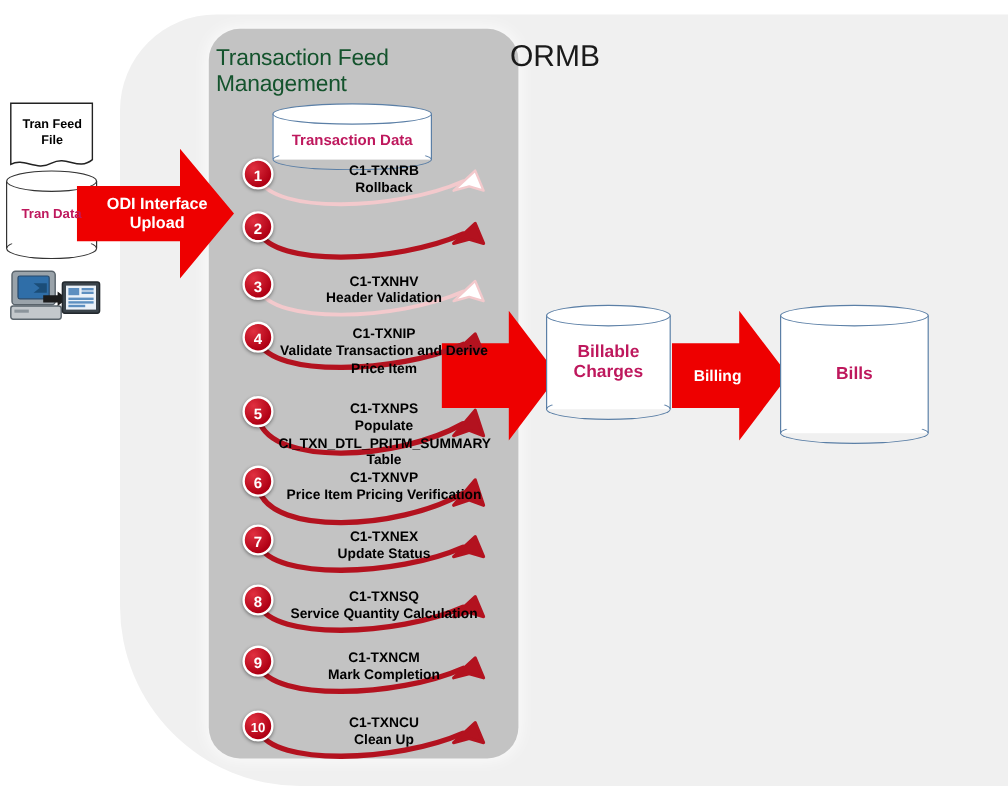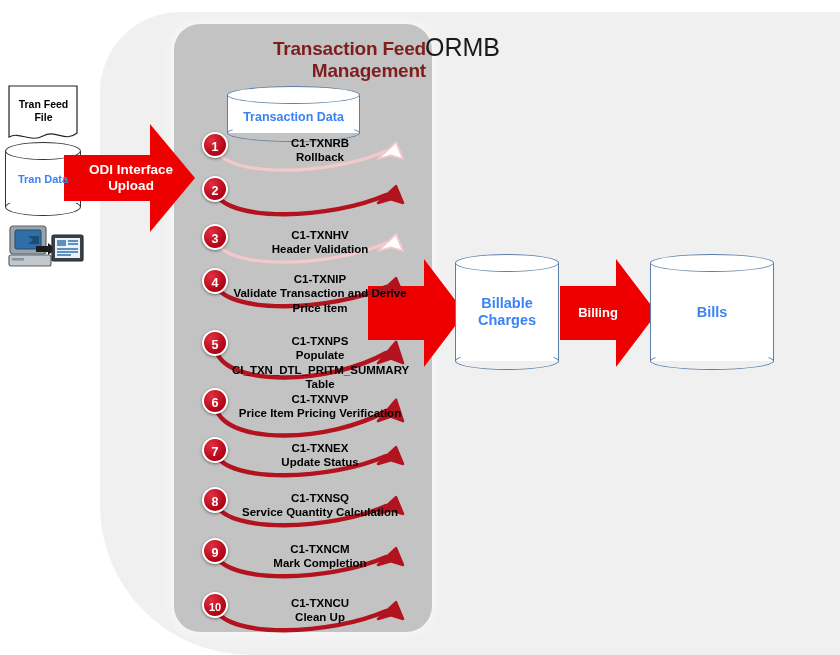--- a/index.html
+++ b/index.html
@@ -33,23 +33,23 @@
     width: 258px;
     height: 608px;
     background: #c3c3c3;
     border-radius: 26px;
     box-shadow: 0 0 14px rgba(255,255,255,0.85);
   }
 
   
   .ttl {
     position: absolute;
-    text-align: right;
-    font-weight: bold;
-    color: #7f1d1d;
+    text-align: left;
+    font-weight: normal;
+    color: #14532d;
     line-height: 1.18;
   }
 
   #tfm-title {
     left: 180px;
     top: 38px;
     width: 246px;
     font-size: 19px;
     letter-spacing: -0.2px;
   }
@@ -87,29 +87,29 @@
     background: #ffffff;
   }
   .cyl .top { top: 0; }
   .cyl .bot { bottom: 0; background: transparent; border-top-color: transparent; }
   .cyl .lbl {
     position: absolute;
     left: 0; right: 0; top: 50%;
     transform: translateY(-50%);
     text-align: center;
     font-weight: bold;
-    color: #3b82f6;
+    color: #be185d;
     line-height: 1.15;
     z-index: 3;
   }
 
   #txn-data-cyl { left: 227px; top: 86px; width: 133px; height: 56px; }
   #txn-data-cyl .lbl { font-size: 12.5px; margin-top: 3px; }
 
-  #billable-cyl { left: 455px; top: 254px; width: 104px; height: 116px; border-radius: 30px; }
+  #billable-cyl { left: 455px; top: 254px; width: 104px; height: 96px; border-radius: 30px; }
   #billable-cyl .lbl { font-size: 14.5px; }
 
   #bills-cyl { left: 650px; top: 254px; width: 124px; height: 116px; }
   #bills-cyl .lbl { font-size: 14.5px; }
 
   
   #tran-feed-file {
     position: absolute;
     left: 8px;
     top: 85px;

